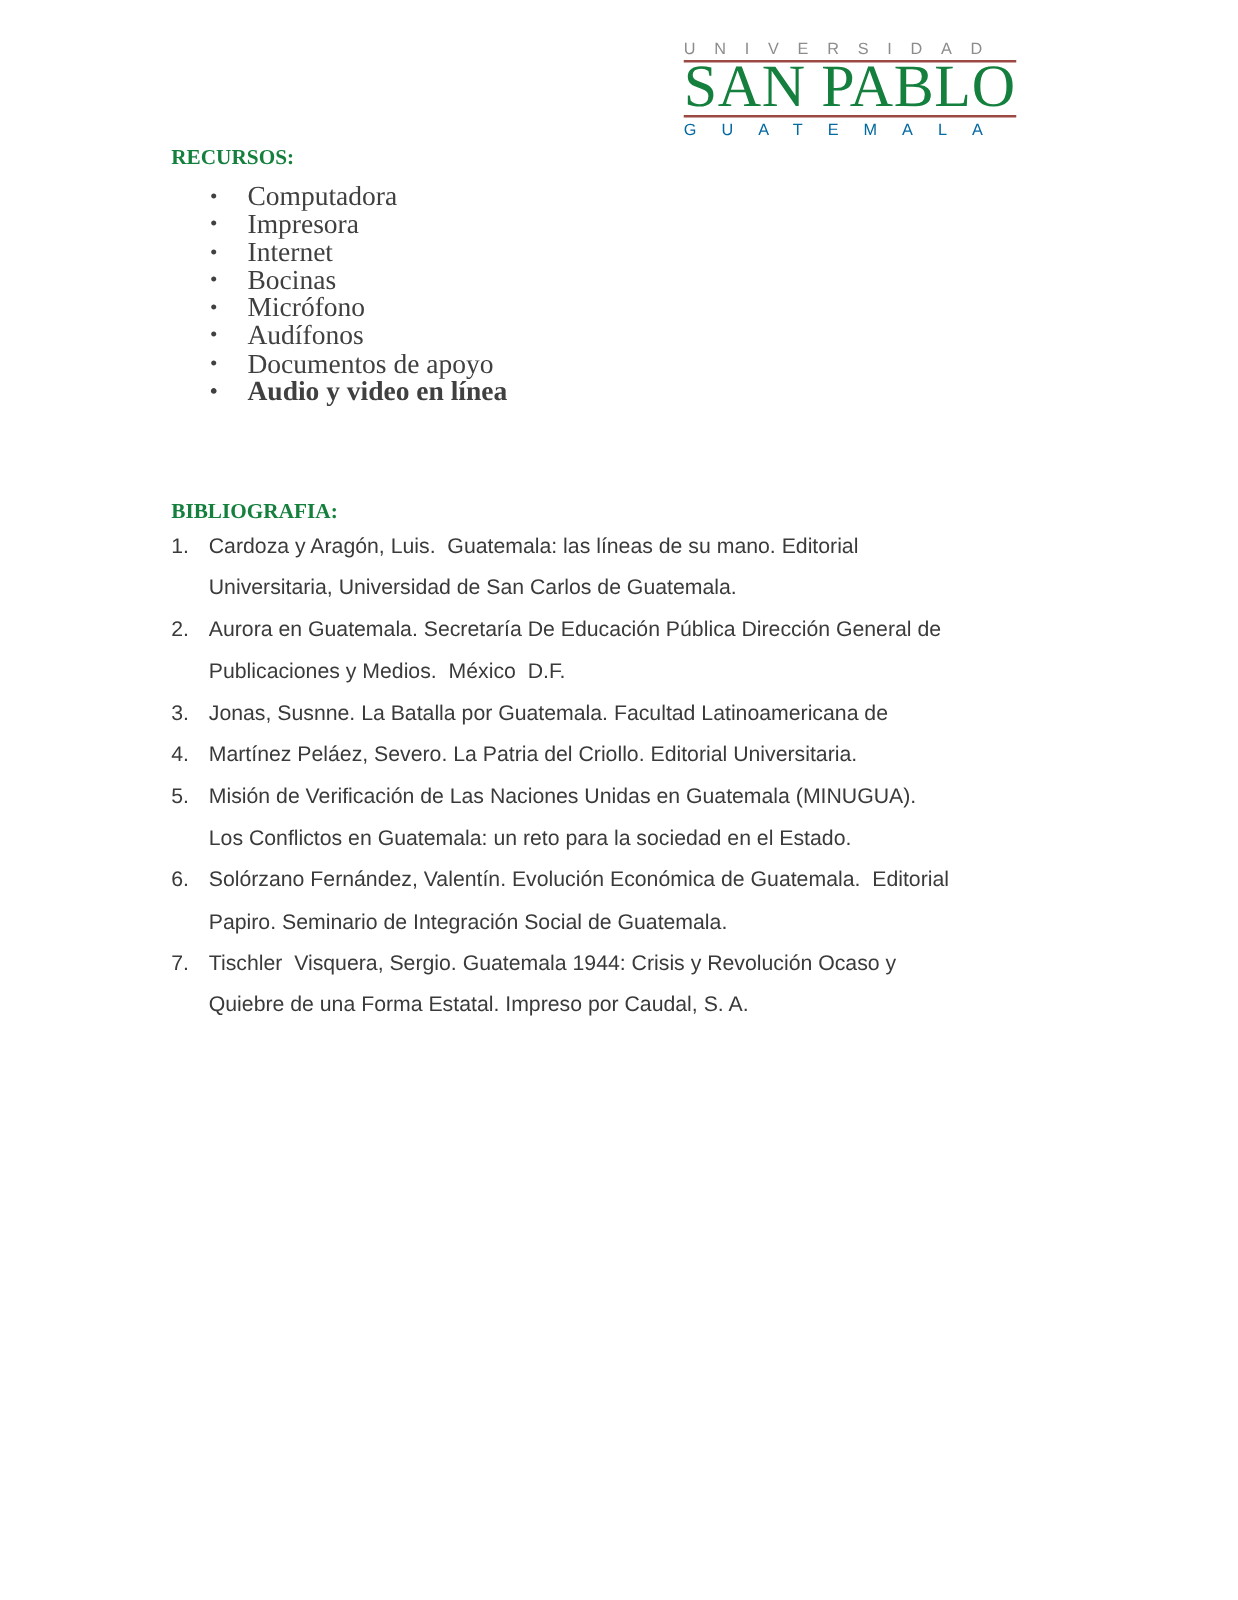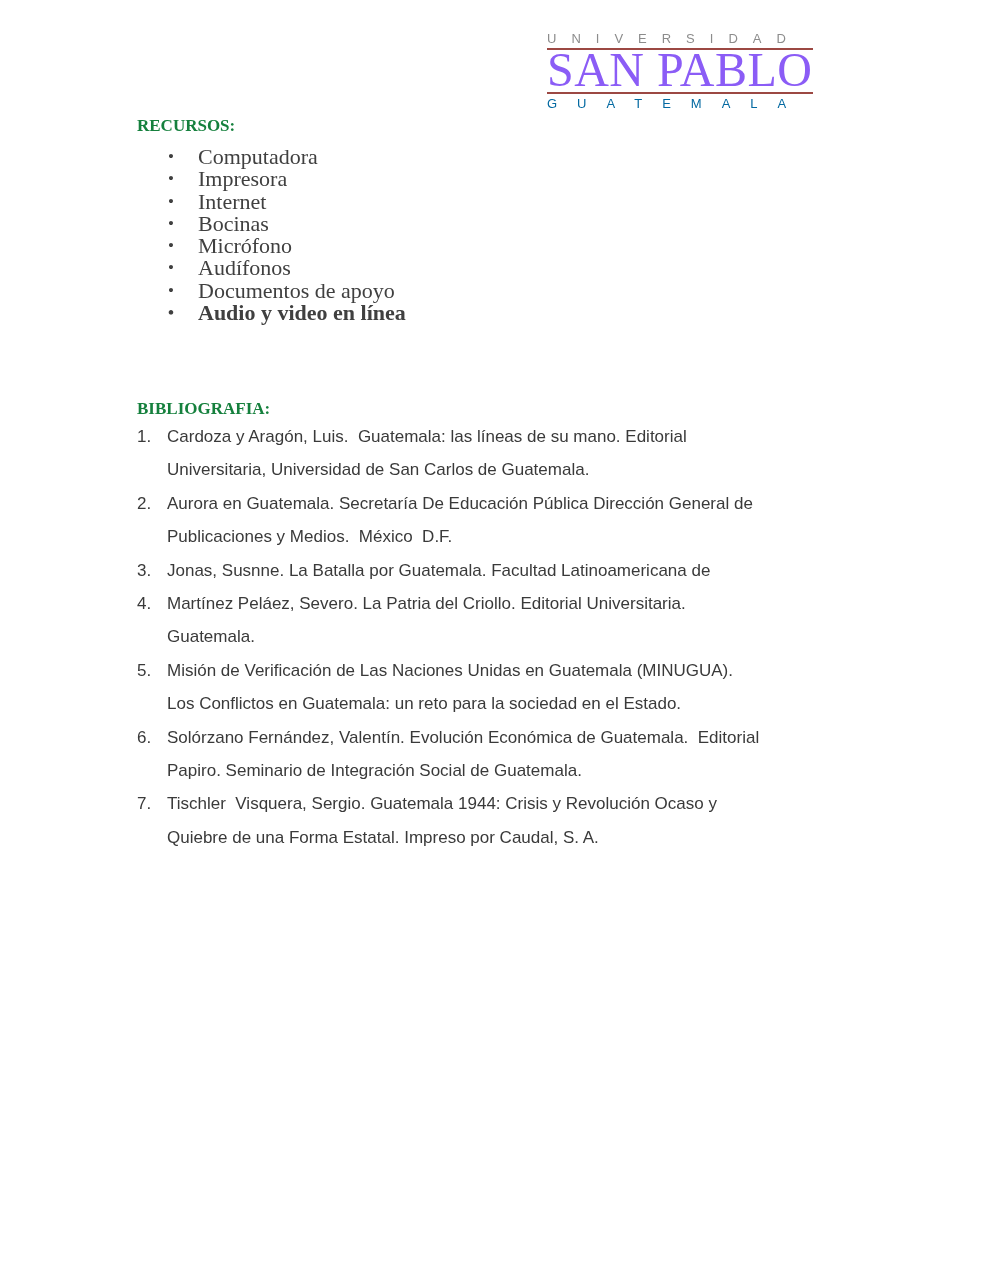--- a/index.html
+++ b/index.html
@@ -17,21 +17,21 @@
   .logo-top {
     font-family:"Liberation Sans", sans-serif;
     font-size:13px; line-height:15px;
     color:#8c8c8c; letter-spacing:15px; margin-right:-15px;
     white-space:nowrap;
   }
   .logo-rule { height:2px; background:#9c4843; margin:2px 0 0 0; }
   .logo-name {
     font-family:"Liberation Serif", serif;
     font-size:48px; line-height:40px;
-    color:#8b5cf6; letter-spacing:0.5px;
+    color:#15803d; letter-spacing:0.5px;
     white-space:nowrap;
   }
   .logo-bottom {
     font-family:"Liberation Sans", sans-serif;
     font-size:13px; line-height:15px;
     color:#0369a1; letter-spacing:20px; margin-right:-20px;
     white-space:nowrap; margin-top:2px;
   }
 
   
@@ -119,21 +119,20 @@
         <div class="bib-num">3.</div>
         <div class="bib-lines">
           <div class="bib-line">Jonas, Susnne. La Batalla por Guatemala. Facultad Latinoamericana de</div>
         </div>
       </div>
 
       <div class="bib-item">
         <div class="bib-num">4.</div>
         <div class="bib-lines">
           <div class="bib-line">Martínez Peláez, Severo. La Patria del Criollo. Editorial Universitaria.</div>
-          <div class="bib-line">Guatemala.</div>
         </div>
       </div>
 
       <div class="bib-item">
         <div class="bib-num">5.</div>
         <div class="bib-lines">
           <div class="bib-line">Misión de Verificación de Las Naciones Unidas en Guatemala (MINUGUA).</div>
           <div class="bib-line">Los Conflictos en Guatemala: un reto para la sociedad en el Estado.</div>
         </div>
       </div>

